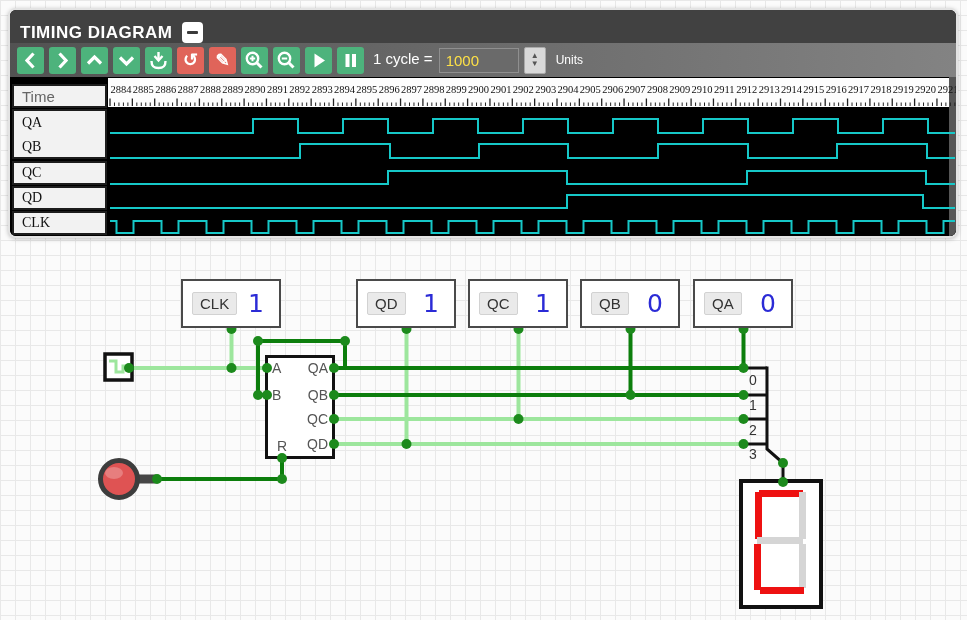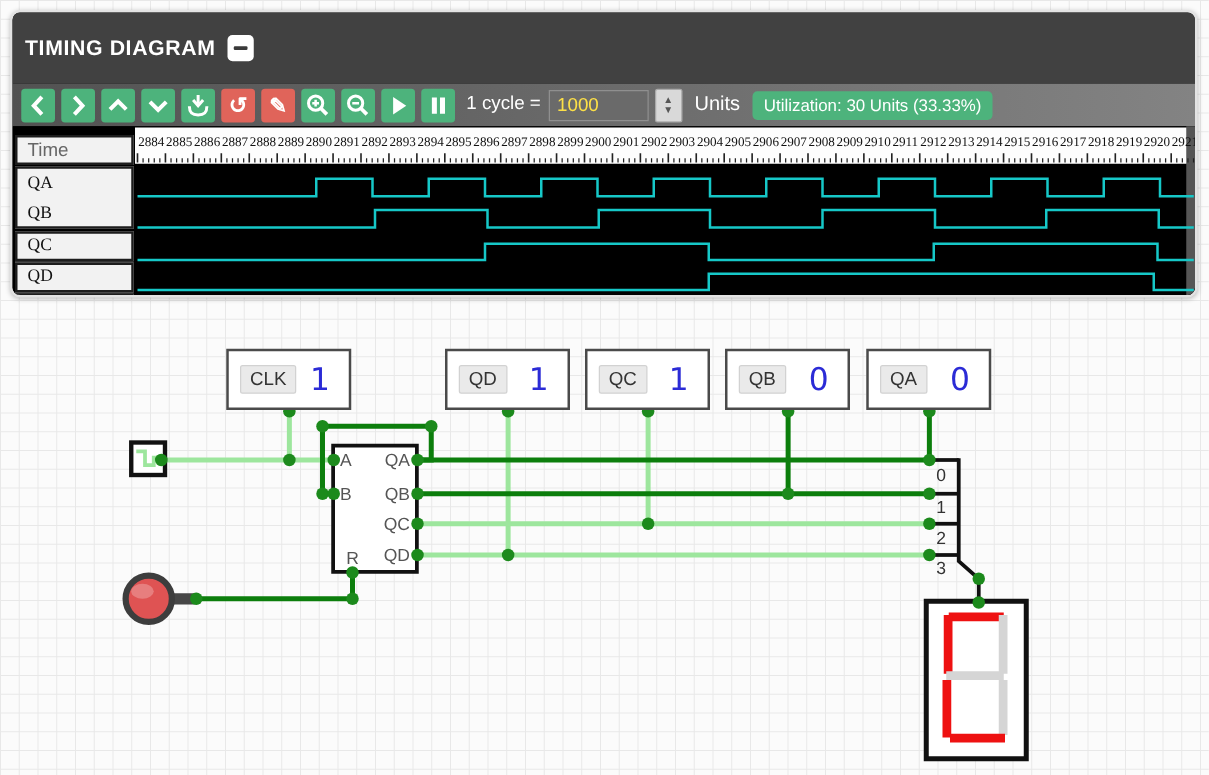--- a/index.html
+++ b/index.html
@@ -10,40 +10,40 @@
     background-image:linear-gradient(#e8e8e8 1px,transparent 1px),
                      linear-gradient(90deg,#e8e8e8 1px,transparent 1px);
     background-size:15px 15px;
   }
   
   #timing-panel{
     position:absolute;left:8px;top:8px;width:950px;height:230px;
     border:2px solid #e3e3e3;border-radius:8px;overflow:hidden;
     box-shadow:0 1px 4px rgba(0,0,0,.25);background:#000;box-sizing:border-box;
   }
-  #panel-header{height:33px;background:#414141;display:flex;align-items:center;padding:12px 10px;}
+  #panel-header{height:33px;background:#414141;display:flex;align-items:flex-end;padding:0 10px;}
   #panel-title{color:#fff;font-size:17px;font-weight:bold;letter-spacing:.5px;}
   #minimize-btn{width:21px;height:21px;background:#fff;border-radius:4px;margin-left:10px;
     display:flex;align-items:center;justify-content:center;cursor:pointer;}
   #minimize-btn span{display:block;width:11px;height:3px;background:#3a3a3a;border-radius:1px;}
   #panel-toolbar{height:34px;background:linear-gradient(90deg,#525252,#838383);
     display:flex;align-items:center;padding:0 7px;}
   .tb-btn{width:27px;height:27px;border-radius:3px;margin-right:5px;flex:0 0 auto;
     display:flex;align-items:center;justify-content:center;cursor:pointer;}
   .tb-btn.green{background:#4db37c;}
   .tb-btn.red{background:#e0645a;}
   .tb-btn svg{display:block;}
   .tb-glyph{color:#fff;font-size:18px;font-weight:bold;line-height:1;}
   #cycle-label{color:#fff;font-size:15px;margin:0 6px 4px 4px;white-space:nowrap;}
   #cycle-input{width:66px;height:23px;background:#6a6a6a;border:1px solid #8f8f8f;
     color:#fde047;font-size:15px;padding:0 6px;font-family:"Liberation Sans",sans-serif;}
   #cycle-spinner{width:20px;height:25px;background:#d9d9d9;border:1px solid #aaa;border-radius:2px;
     margin-left:5px;display:flex;flex-direction:column;align-items:center;justify-content:center;
     color:#555;font-size:8px;line-height:1;cursor:pointer;}
-  #units-label{color:#fff;font-size:16px;margin:15px 10px;}
+  #units-label{color:#fff;font-size:12px;margin:15px 10px;}
   #utilization-badge{background:#4db37c;color:#fff;font-size:13.5px;padding:4px 9px;border-radius:4px;white-space:nowrap;}
   #wave-area{position:relative;height:200px;background:#000;}
   #ruler-bg{position:absolute;left:98px;top:1px;right:4px;height:29px;background:#fdfdfd;}
   #right-strip{position:absolute;right:0;top:0;bottom:0;width:7px;background:#565656;}
   .sig-box{position:absolute;left:2px;width:95px;background:#f2f2f2;border:2px solid #1d1d1d;
     box-sizing:border-box;font-family:"Liberation Serif",serif;font-size:14px;color:#111;}
   .sig-box .lbl{position:absolute;left:8px;}
   #time-box{top:7px;height:24px;font-family:"Liberation Sans",sans-serif;font-size:15px;color:#666;}
   #box-qaqb{top:32px;height:50px;}
   #box-qc{top:84px;height:24px;}
@@ -130,21 +130,20 @@
           <rect x="15" y="7" width="4" height="13" fill="#fff"></rect>
         </svg>
       </div>
       <span id="cycle-label">1 cycle =</span>
     <input id="cycle-input" value="1000" style="">
     <div id="cycle-spinner">
         <span>▲</span>
         <span>▼</span>
       </div>
     <span id="units-label">Units</span>
-    <span id="utilization-badge">Utilization: 30 Units (33.33%)</span>
   </div>
   <div id="wave-area">
     <div id="ruler-bg"></div>
     <div id="right-strip"></div>
     <div class="sig-box" id="time-box">
       <span class="lbl" style="top:2px;">Time</span>
     </div>
     <div class="sig-box" id="box-qaqb">
       <span class="lbl" style="top:4px;">QA</span>
       <span class="lbl" style="top:28px;">QB</span>

